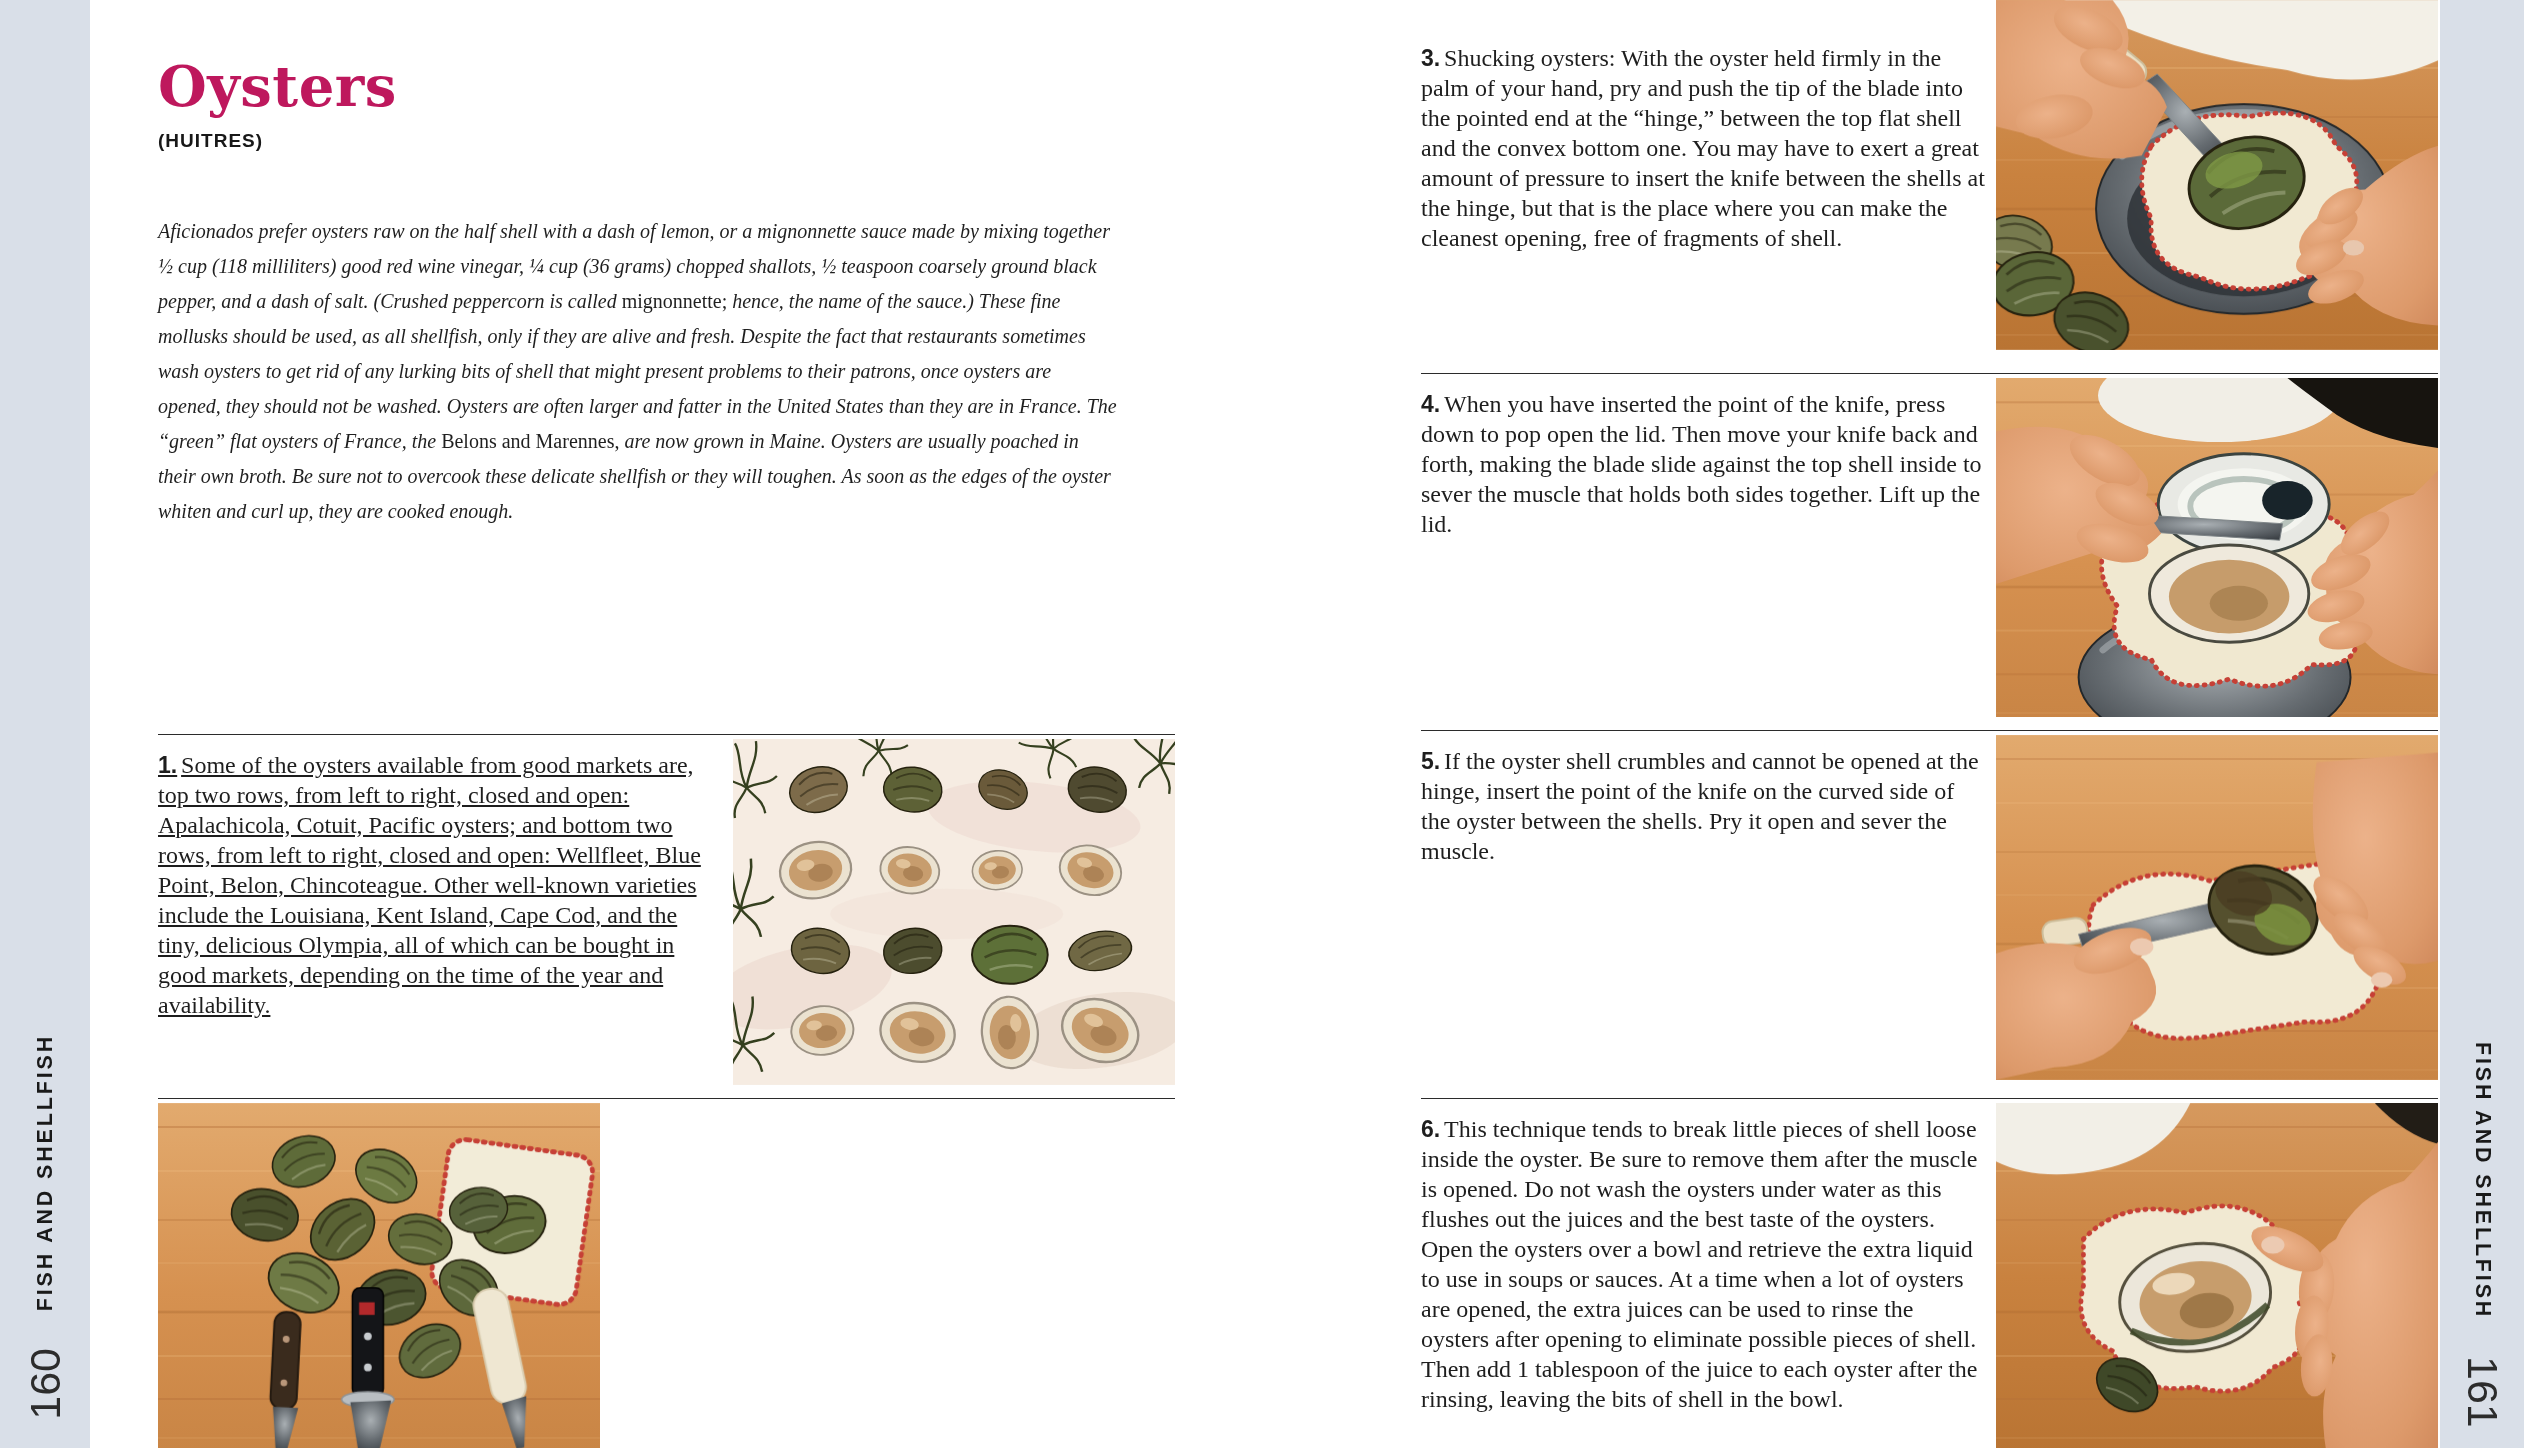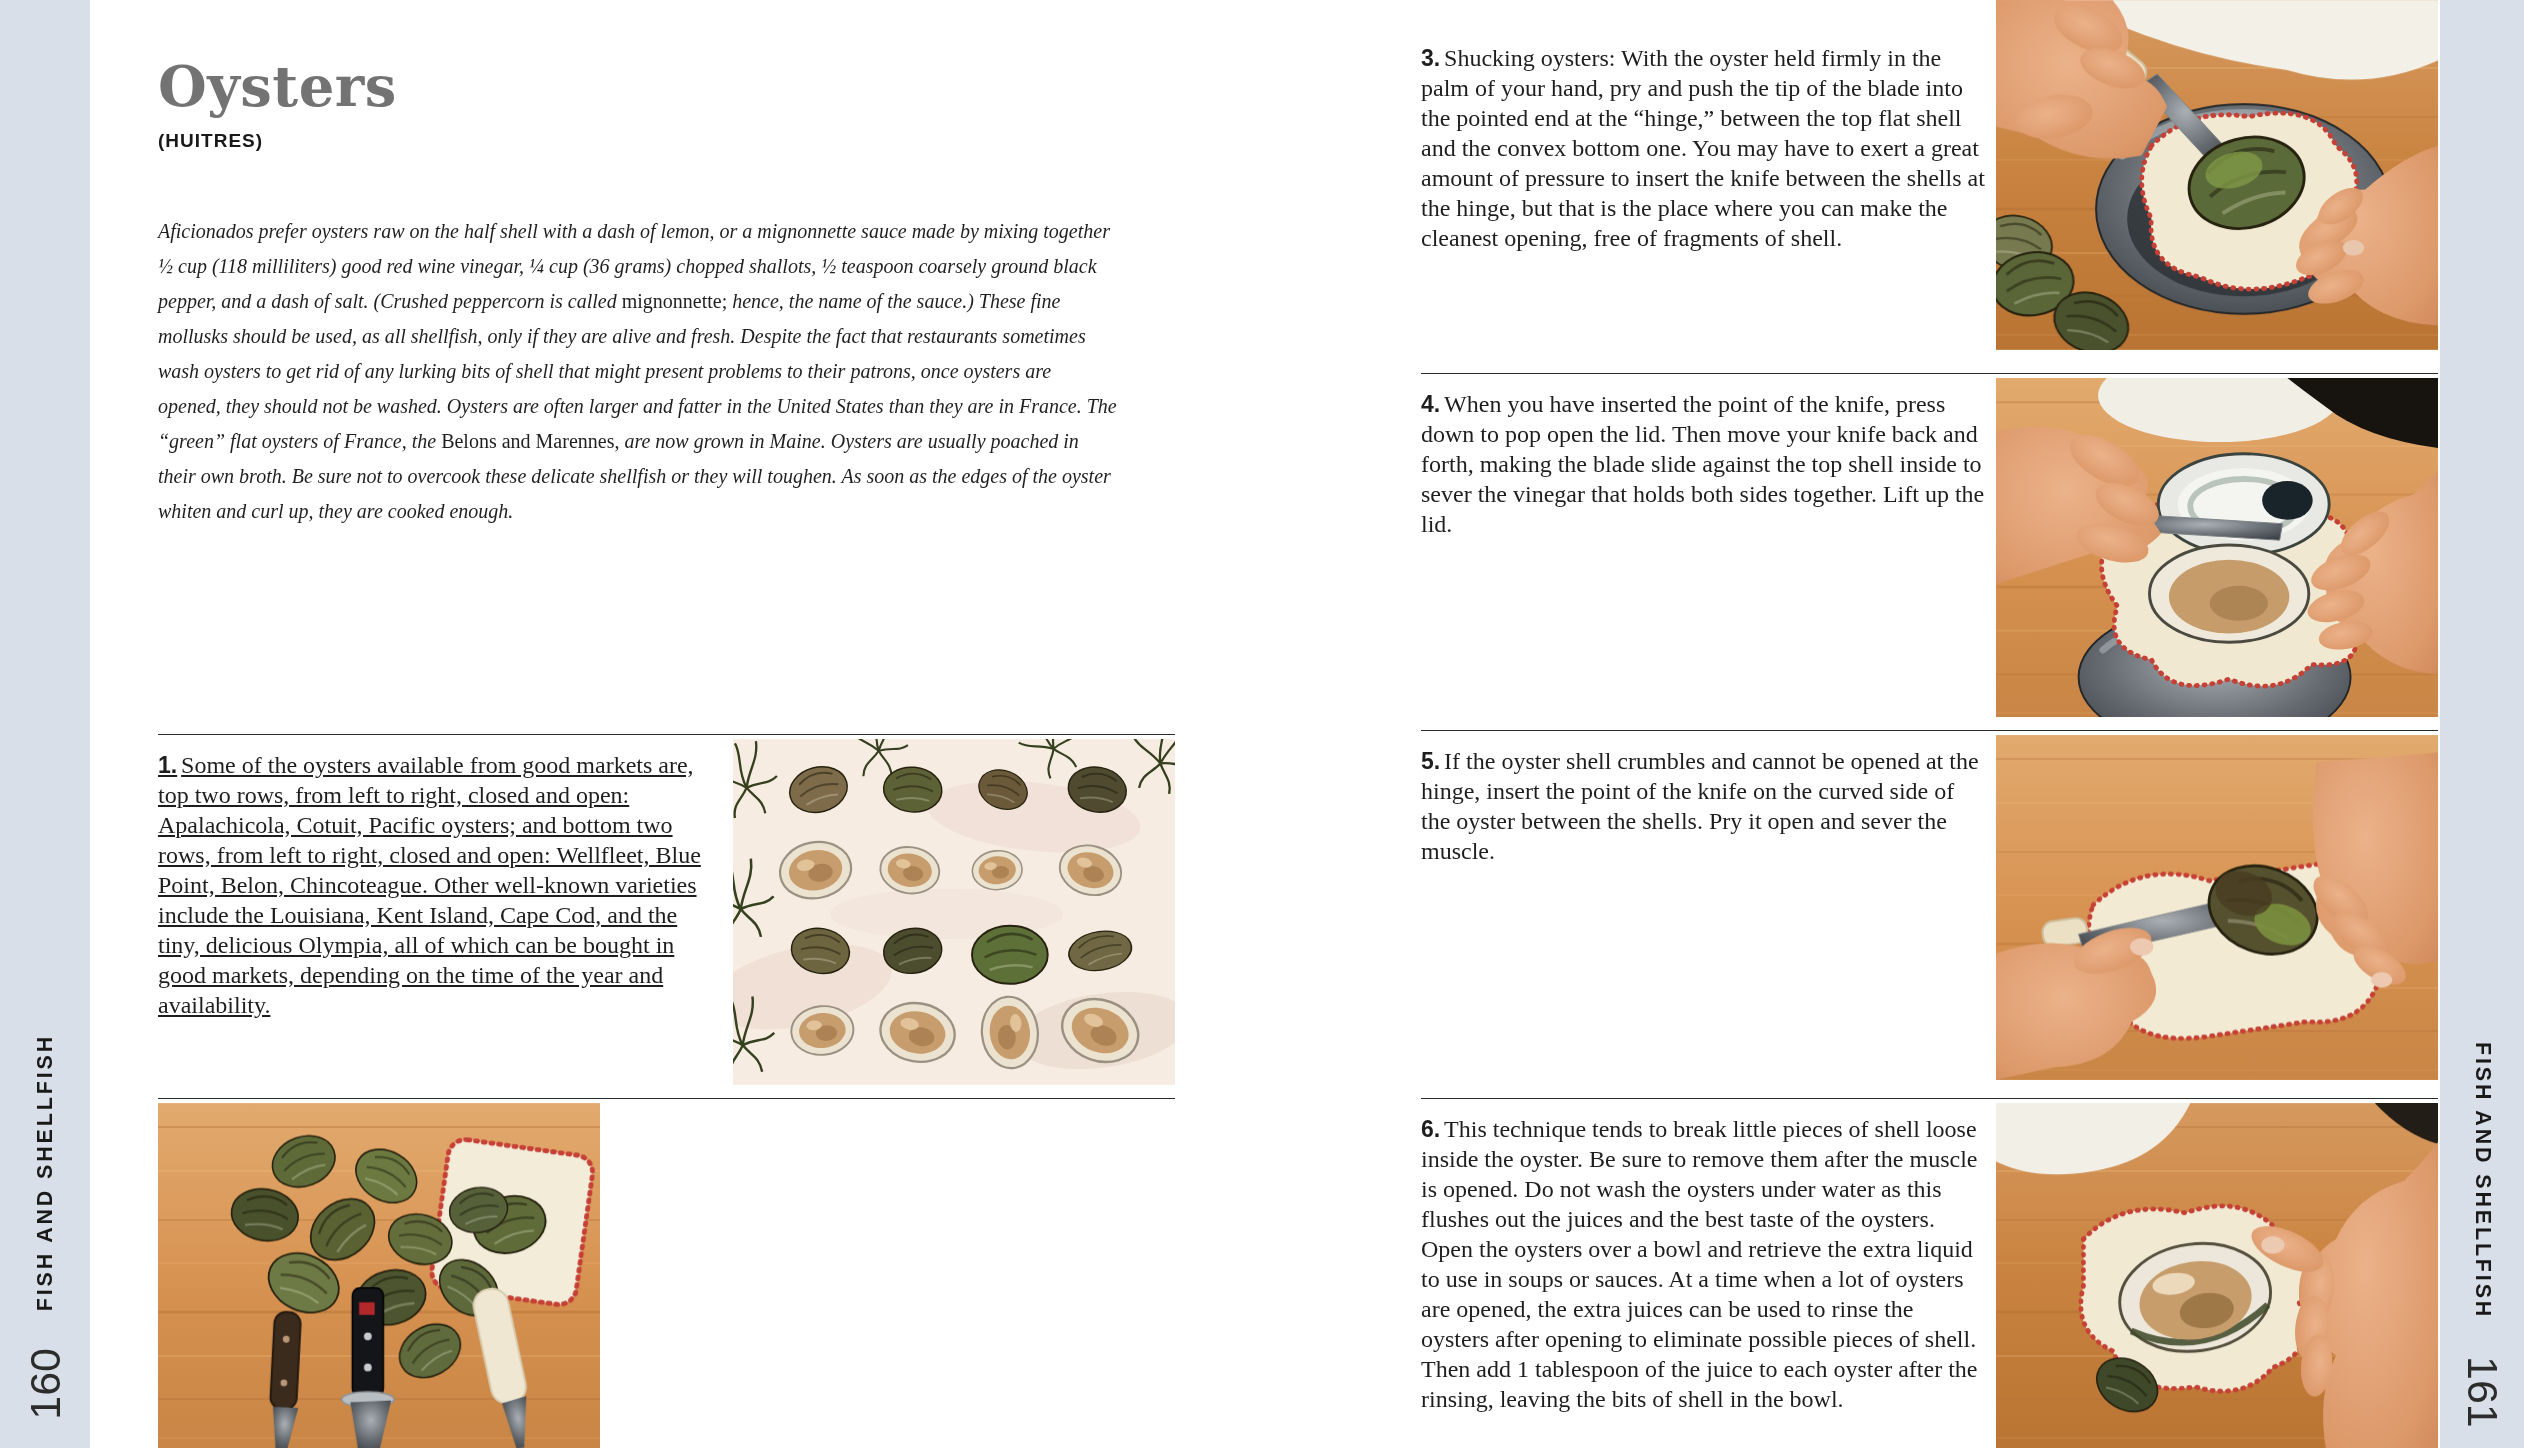--- a/index.html
+++ b/index.html
@@ -37,21 +37,21 @@
     font-family:"Liberation Sans", sans-serif;font-weight:400;
     font-size:43px;color:#2c2c2c;margin-top:37px;
   }
   
   .page{position:relative;background:#fff;flex:none;}
   .page-left{width:1172px;}
   .page-right{width:1178px;}
   .chapter-header{position:absolute;left:68px;top:54px;}
   .chapter-title{
     margin:0;font-family:"DejaVu Serif", serif;font-weight:700;
-    font-size:56px;line-height:1.15;color:#737373;letter-spacing:0.5px;
+    font-size:56px;line-height:1.15;color:#be185d;letter-spacing:0.5px;
   }
   .chapter-subtitle{
     margin:11.7px 0 0 0;font-family:"Liberation Sans", sans-serif;
     font-weight:bold;font-size:19px;letter-spacing:1px;color:#181818;
   }
   .intro{
     position:absolute;left:68px;top:194px;width:959px;
     font-style:italic;font-size:20px;line-height:35px;color:#1f1f1f;
   }
   .intro .roman{font-style:normal;}
@@ -274,21 +274,21 @@
           <ellipse cx="335" cy="265" rx="28" ry="15" transform="rotate(-25 335 265)"></ellipse>
           <ellipse cx="350" cy="295" rx="30" ry="15" transform="rotate(-20 350 295)"></ellipse>
           <ellipse cx="355" cy="212" rx="26" ry="14" transform="rotate(-35 355 212)"></ellipse>
         </g>
         <ellipse cx="368" cy="255" rx="11" ry="8" fill="#e8c7ae"></ellipse>
       </svg>
     </figure>
   </section>
 
   <section class="step" style="top:373px">
-    <p class="step-text"><span class="step-num">4.</span><span>When you have inserted the point of the knife, press down to pop open the lid. Then move your knife back and forth, making the blade slide against the top shell inside to sever the vinegar that holds both sides together. Lift up the lid.</span></p>
+    <p class="step-text"><span class="step-num">4.</span><span>When you have inserted the point of the knife, press down to pop open the lid. Then move your knife back and forth, making the blade slide against the top shell inside to sever the muscle that holds both sides together. Lift up the lid.</span></p>
     <figure class="photo" role="img" aria-label="Knife blade sliding under the lifted top shell of an opened oyster held in a towel above a steel bowl">
       <svg width="442" height="339" viewBox="0 0 455 349">
         <rect width="455" height="349" fill="url(#woodB)"></rect>
         <use href="#planks" opacity=".7"></use>
         <ellipse cx="230" cy="18" rx="125" ry="48" fill="#f1eee6"></ellipse>
         <path d="M300 0 H455 V72 Q 380 62 340 30 Q 315 12 300 0 Z" fill="#17140f"></path>
 
         <ellipse cx="225" cy="308" rx="140" ry="75" fill="url(#metalG)" stroke="#23272a" stroke-width="2"></ellipse>
         <path d="M110 280 A 135 60 0 0 1 330 265" stroke="#cfd4d7" stroke-width="7" fill="none" opacity=".4" stroke-linecap="round"></path>
 

